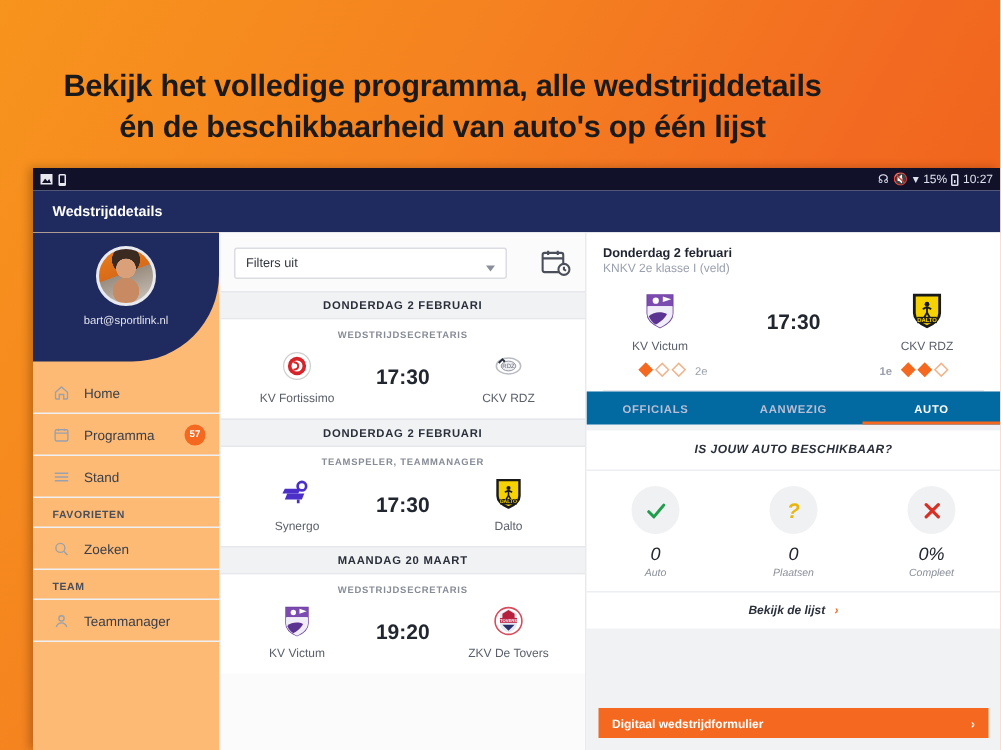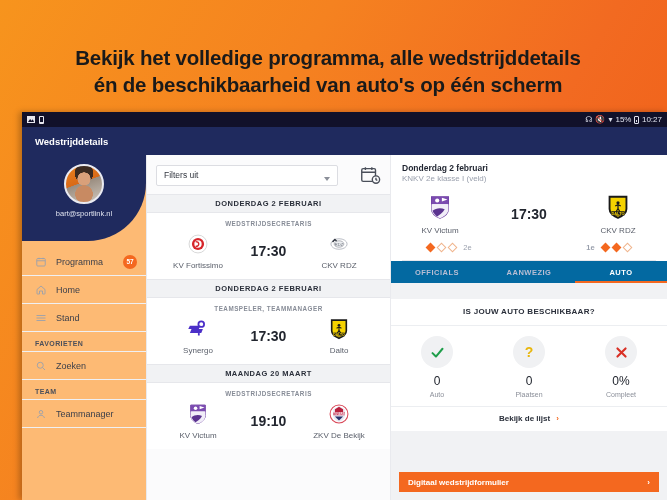--- a/index.html
+++ b/index.html
@@ -16,21 +16,20 @@
   }
   
   #headline {
     position: absolute; left: 0; top: 44px; width: 590px;
     text-align: center;
     color: #1a1a1a;
     font-size: 20.5px;
     font-weight: 700;
     line-height: 27px;
     letter-spacing: -0.2px;
-    margin-left: 33px;
   }
   #headline div { white-space: nowrap; }
 
   
   #device {
     position: absolute; left: 22px; top: 112px;
     width: 645px; height: 388px;
     background: #ffffff;
     overflow: hidden;
     box-shadow: -3px 0 6px rgba(0,0,0,0.25);
@@ -234,21 +233,21 @@
   #dh-row .dteam .crest { width: 30px; height: 30px; }
   #dh-row .dteam .crest svg { width: 30px; height: 30px; }
   #dh-row .dteam .tname { font-size: 8px; color: #5a5f6a; margin-top: 4px; }
   #dh-row .dtime { flex: 1; text-align: center; font-size: 14px; font-weight: 700; color: #22262f; }
   #dh-form {
     display: flex; align-items: center;
     padding: 8px 11px 8px 11px;
     background: #ffffff;
     border-bottom: 1px solid #e6e7eb;
   }
-  .formgroup { width: 76px; display: flex; align-items: center; justify-content: center; gap: 4px; }
+  .formgroup { width: 76px; display: flex; align-items: flex-start; justify-content: center; gap: 4px; }
   .formgroup.right { justify-content: center; font-weight: bold; }
   .dia { width: 7px; height: 7px; transform: rotate(45deg); }
   .dia.on { background: #f4681f; }
   .dia.off { border: 1px solid #f0b48c; }
   .rank { font-size: 7.5px; color: #9aa0ad; margin: 0 3px; }
   #dh-form .spacer { flex: 1; }
 
   #tabs {
     display: flex; height: 22px;
     background: #0369a1;
@@ -261,21 +260,21 @@
     letter-spacing: 0.5px;
     cursor: pointer;
     position: relative;
   }
   #tabs .tab.active { color: #ffffff; }
   #tabs .tab.active::after {
     content: ""; position: absolute; left: 0; right: 0; bottom: 0;
     height: 2px; background: #f4681f;
   }
 
-  #autopanel { background: #ffffff; margin: 16px 0 0 0; }
+  #autopanel { background: #ffffff; margin: 4px 0 0 0; font-style: italic; }
   #autoq {
     text-align: center;
     font-size: 8px; font-weight: 700; color: #2a2f3a;
     letter-spacing: 0.3px;
     padding: 8px 0 9px 0;
     border-bottom: 1px solid #eceef1;
   }
   #stats { display: flex; padding: 10px 0 8px 0; }
   .stat { flex: 1; text-align: center; }
   .scircle {
@@ -312,21 +311,21 @@
   }
   #cta .chev { margin-left: auto; font-size: 8px; }
 </style>
 </head>
 <body>
 
 <div id="stage">
 
   <div id="headline">
     <div>Bekijk het volledige programma, alle wedstrijddetails</div>
-    <div>én de beschikbaarheid van auto's op één scherm</div>
+    <div>én de beschikbaarheid van auto's op één lijst</div>
   </div>
 
   <div id="device">
 
     <div id="statusbar">
       <div class="left">
         <span class="sb-img"></span>
         <span class="sb-doc"></span>
       </div>
       <div class="right">
@@ -350,35 +349,35 @@
         <div id="side-head">
           <div class="avatar"></div>
           <div id="side-email">bart@sportlink.nl</div>
         </div>
 
         <div class="side-list">
 
           <div class="side-item">
             <span class="sicon">
               <svg viewBox="0 0 24 24" fill="none" stroke="currentColor" stroke-width="1.8">
+                  <path d="M4 11 12 4l8 7v8a1 1 0 0 1-1 1h-4v-6H9v6H5a1 1 0 0 1-1-1z"></path>
+                </svg>
+            </span>
+            <span class="lbl">Home</span>
+          </div>
+
+          <div class="side-item">
+            <span class="sicon">
+              <svg viewBox="0 0 24 24" fill="none" stroke="currentColor" stroke-width="1.8">
                   <rect x="3.5" y="5" width="17" height="15" rx="2"></rect>
                   <path d="M3.5 9.5h17M8 3.5v3M16 3.5v3"></path>
                 </svg>
             </span>
             <span class="lbl">Programma</span>
             <span class="badge">57</span>
-          </div>
-
-          <div class="side-item">
-            <span class="sicon">
-              <svg viewBox="0 0 24 24" fill="none" stroke="currentColor" stroke-width="1.8">
-                  <path d="M4 11 12 4l8 7v8a1 1 0 0 1-1 1h-4v-6H9v6H5a1 1 0 0 1-1-1z"></path>
-                </svg>
-            </span>
-            <span class="lbl">Home</span>
           </div>
 
 
           <div class="side-item">
             <span class="sicon">
               <svg viewBox="0 0 24 24" fill="none" stroke="currentColor" stroke-width="1.8">
                   <path d="M3 7h18M3 12h18M3 17h18"></path>
                 </svg>
             </span>
             <span class="lbl">Stand</span>
@@ -500,33 +499,33 @@
                   <path d="M7 5h18v13c0 5-5.5 8.5-9 10-3.5-1.5-9-5-9-10z" fill="#fff" stroke="#6d3fa0" stroke-width="1.2"></path>
                   <path d="M7 5h18v8H7z" fill="#7b4bb0"></path>
                   <path d="M7 13h18v5c0 5-5.5 8.5-9 10-3.5-1.5-9-5-9-10z" fill="#f1edf8"></path>
                   <circle cx="13" cy="9" r="2.2" fill="#fff"></circle>
                   <path d="M8 20c3.5-3 9-3.5 13-1.5-2 4-6 6.5-8 7.5-2-1-4-3.5-5-6z" fill="#5b3390"></path>
                   <path d="M18 6l6 2-6 2z" fill="#fff"></path>
                 </svg>
               </div>
               <div class="tname">KV Victum</div>
             </div>
-            <div class="mtime">19:10</div>
+            <div class="mtime">19:20</div>
             <div class="team">
               <div class="crest">
                 <svg viewBox="0 0 32 32">
                   <circle cx="16" cy="16" r="11" fill="#fff" stroke="#d94a5a" stroke-width="1.3"></circle>
                   <path d="M16 6l7 4v8c0 4-4 6.5-7 7.5-3-1-7-3.5-7-7.5v-8z" fill="#e8eaf3"></path>
                   <rect x="9" y="13.5" width="14" height="4" fill="#c0264a"></rect>
                   <path d="M16 7l5 3v4h-10v-4z" fill="#b81f3c"></path>
                   <text x="16" y="16.9" font-size="3.4" font-weight="bold" text-anchor="middle" fill="#fff" font-family="Liberation Sans">TOVERS</text>
                   <path d="M11 19h10l-5 5z" fill="#2a2f6a"></path>
                 </svg>
               </div>
-              <div class="tname">ZKV De Bekijk</div>
+              <div class="tname">ZKV De Tovers</div>
             </div>
           </div>
         </div>
 
       </div>
 
       <div id="rightcol">
 
         <div id="detailhead">
           <div id="dh-date">Donderdag 2 februari</div>

